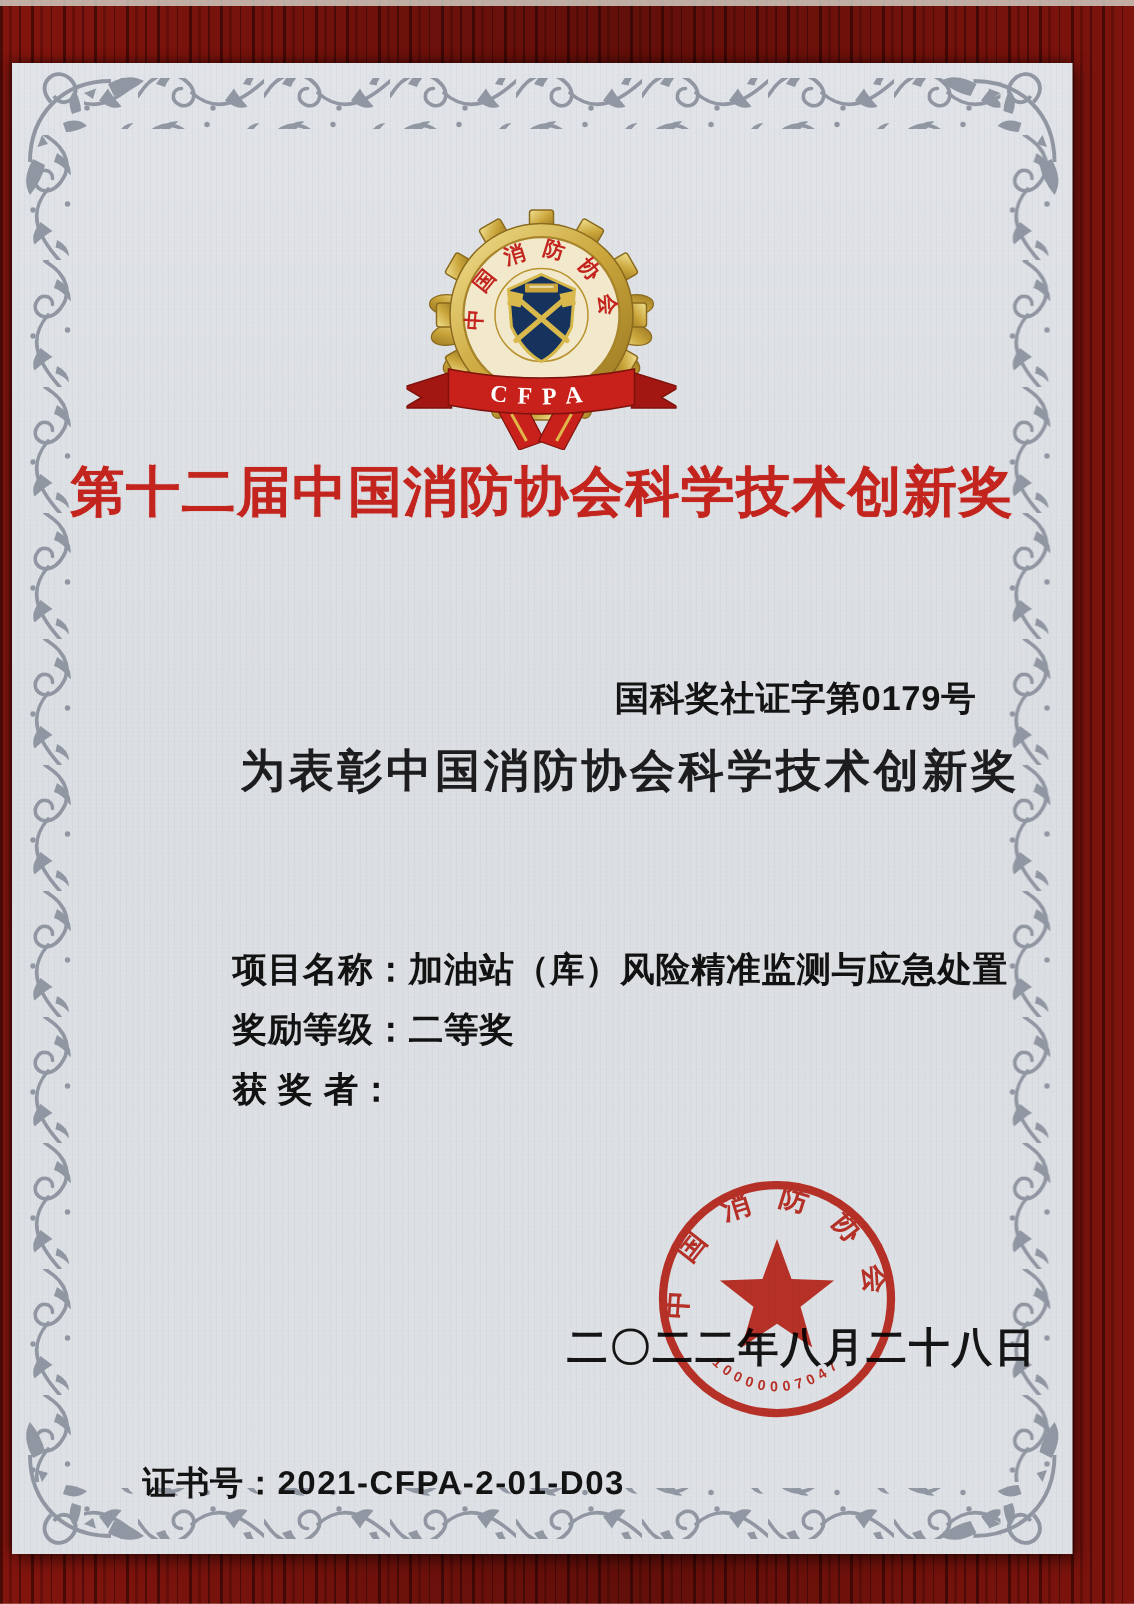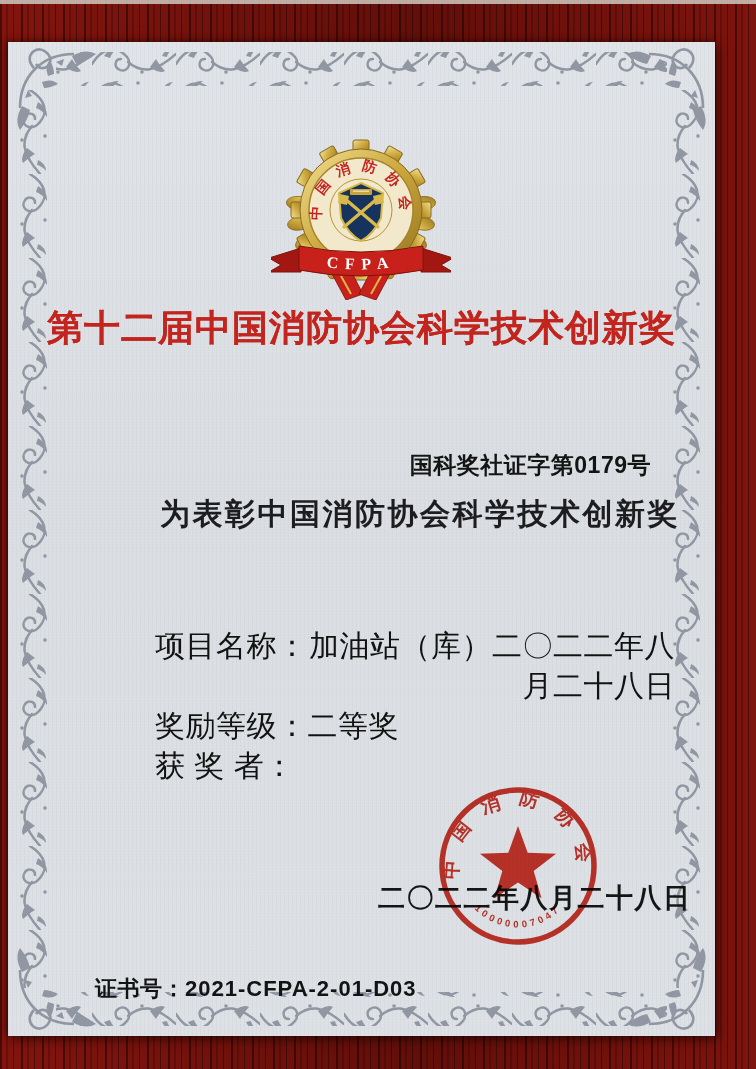--- a/index.html
+++ b/index.html
@@ -38,21 +38,21 @@
     position:absolute;right:64px;top:408px;
     font-size:23px;font-weight:700;color:#141414;letter-spacing:.5px;
   }
   .body-line1,.body-line2{
     position:absolute;color:#1d1d1f;
     font-family:"Liberation Serif",serif;font-weight:600;
   }
   .body-line1{left:132px;top:452px;font-size:30px;letter-spacing:2.5px;margin-left:20px;}
   .body-line2{left:72px;top:504px;font-size:30px;letter-spacing:3px;}
   .fields{position:absolute;left:147px;top:584px;width:520px;}
-  .field{display:flex;align-items:flex-start;font-size:30px;font-weight:400;color:#121212;line-height:40px;text-align:right;}
+  .field{display:flex;align-items:flex-start;font-size:23px;font-weight:700;color:#121212;line-height:40px;text-align:right;}
   .f-label{white-space:nowrap;letter-spacing:.5px;}
   .f-value{letter-spacing:.5px;}
   .v-line{display:block;}
   .date-line{
     position:absolute;left:370px;top:838px;
     font-size:27px;font-weight:700;color:#151515;letter-spacing:1.5px;white-space:nowrap;
   }
   .seal{position:absolute;left:425px;top:739px;width:170px;height:170px;mix-blend-mode:multiply;opacity:.93;}
   .cert-no{
     position:absolute;left:87px;top:932px;
@@ -212,21 +212,21 @@
 
   <div class="title">第十二届中国消防协会科学技术创新奖</div>
   <div class="doc-number">国科奖社证字第0179号</div>
 
   <div class="body-line1">为表彰中国消防协会科学技术创新奖</div>
 
   <div class="fields">
     <div class="field">
       <span class="f-label">项目名称：</span>
       <span class="f-value">
-        <span class="v-line">加油站（库）二〇二二年八月二十八日</span>
+        <span class="v-line">加油站（库）风险精准监测与应急处置</span>
       </span>
     </div>
     <div class="field">
       <span class="f-label">奖励等级：</span>
       <span class="f-value">二等奖</span>
     </div>
     <div class="field">
       <span class="f-label">获 奖 者：</span>
     </div>
   </div>

